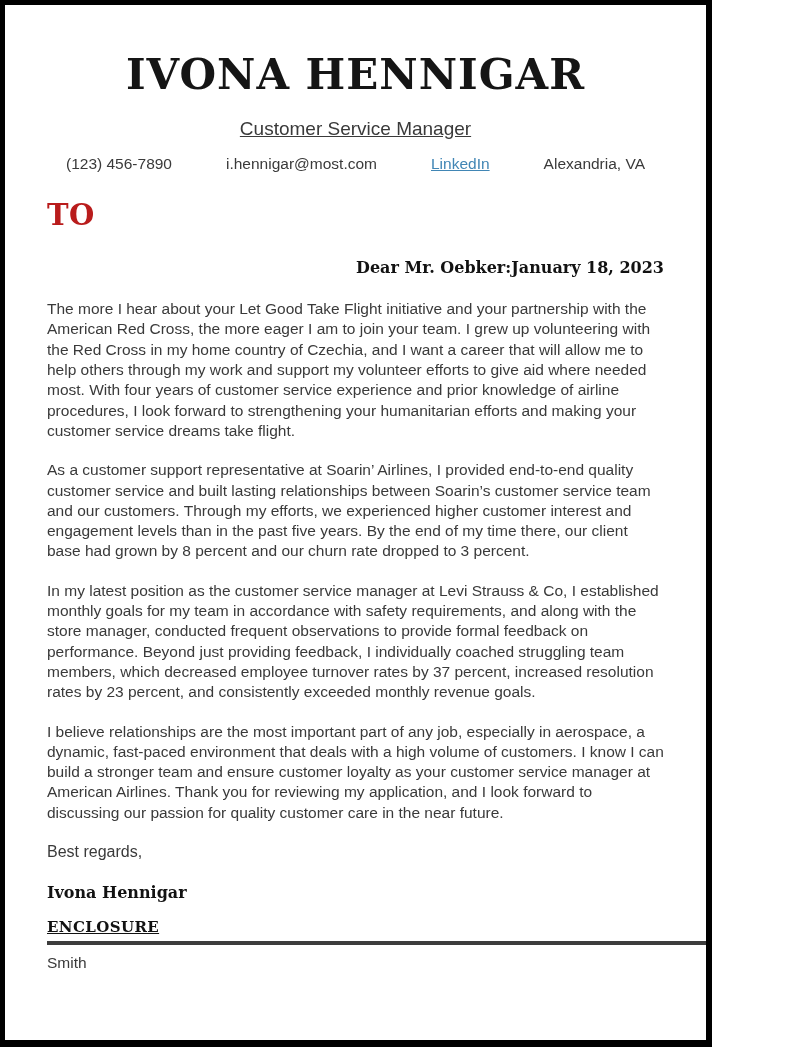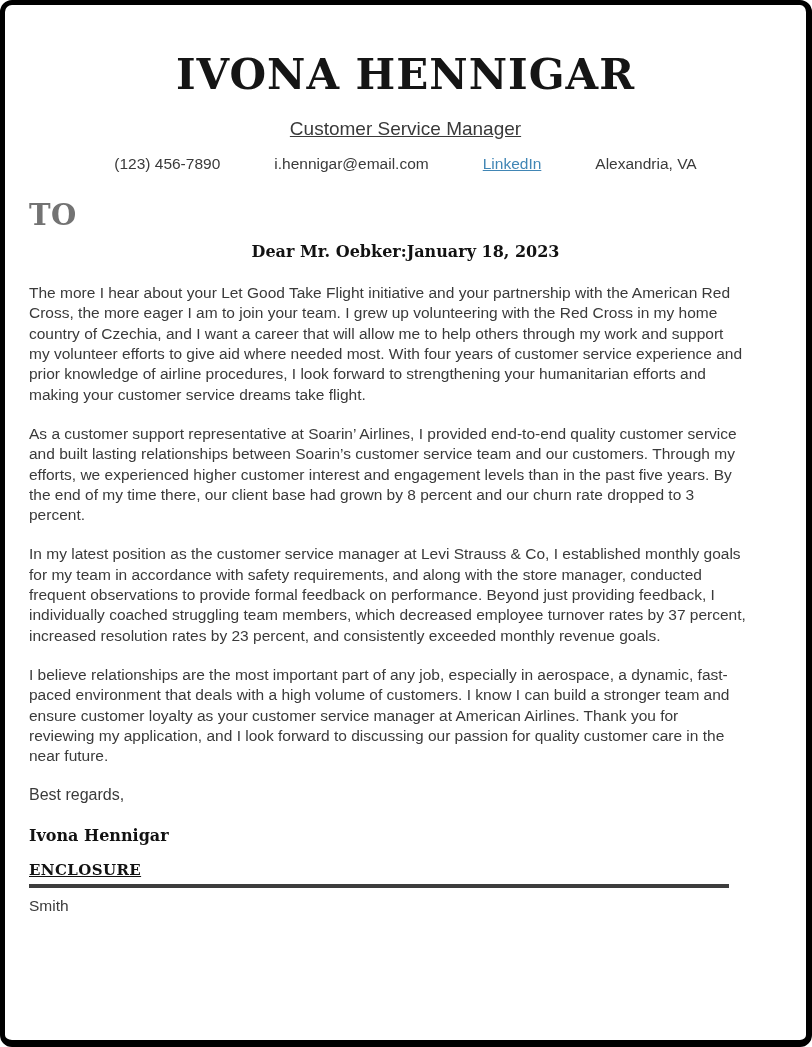--- a/index.html
+++ b/index.html
@@ -1,28 +1,27 @@
 <!DOCTYPE html>
 <html><head>
 <meta charset="utf-8">
 <style>
   * { margin: 0; padding: 0; box-sizing: border-box; }
   html, body { background: #ffffff; }
   body { width: 812px; font-family: "Liberation Sans", sans-serif; }
 
   .page {
-    width: 812px;
+    width: 712px;
     height: 1047px;
     background: #ffffff;
     border-style: solid;
     border-color: #000000;
     border-width: 5px 6px 7px 5px;
-    padding: 0 24px;
+    padding: 0 42px;
     overflow: hidden;
-    border-radius: 12px;
   }
 
   
   .letter-header { text-align: center; }
   .candidate-name {
     margin-top: 47px;
     font-family: "DejaVu Serif", serif;
     font-weight: bold;
     font-size: 42px;
     line-height: 1.1;
@@ -48,36 +47,36 @@
     text-decoration: underline;
   }
 
   
   .to-heading {
     margin-top: 25px;
     font-family: "DejaVu Serif", serif;
     font-weight: bold;
     font-size: 29px;
     letter-spacing: 0.5px;
-    color: #737373;
+    color: #b91c1c;
   }
   .recipient { margin-top: 8px; font-size: 15.5px; line-height: 20.5px; color: #3a3a3a; }
   .recipient .name-title {
     font-family: "DejaVu Serif", serif;
     font-weight: bold;
     font-size: 15.5px;
     color: #121212;
     margin-bottom: 2px;
   }
 
   
   .salutation-row {
-    margin-top: 10px;
+    margin-top: 26px;
     display: flex;
-    justify-content: center;
+    justify-content: flex-end;
     font-family: "DejaVu Serif", serif;
     font-weight: bold;
     font-size: 16px;
     color: #121212;
   }
 
   
   .letter-body p {
     margin-top: 19px;
     font-size: 15.5px;
@@ -117,21 +116,21 @@
 </head>
 <body>
 
 <div class="page">
 
   <header class="letter-header">
     <h1 class="candidate-name">IVONA HENNIGAR</h1>
     <div class="job-title">Customer Service Manager</div>
     <div class="contact-row">
       <span>(123) 456-7890</span>
-      <span>i.hennigar@email.com</span>
+      <span>i.hennigar@most.com</span>
       <a href="#">LinkedIn</a>
       <span>Alexandria, VA</span>
     </div>
   </header>
 
   <main>
 
     <h2 class="to-heading">TO</h2>
 
 

